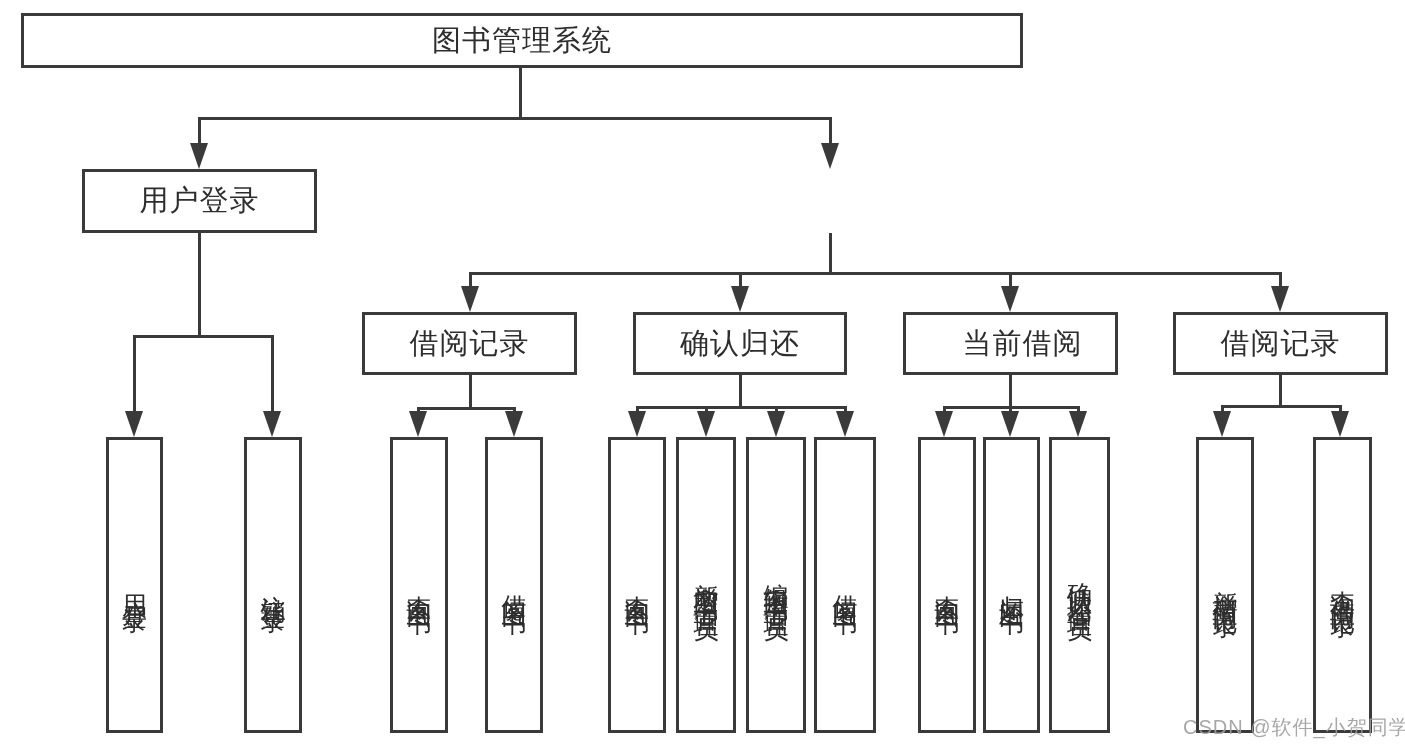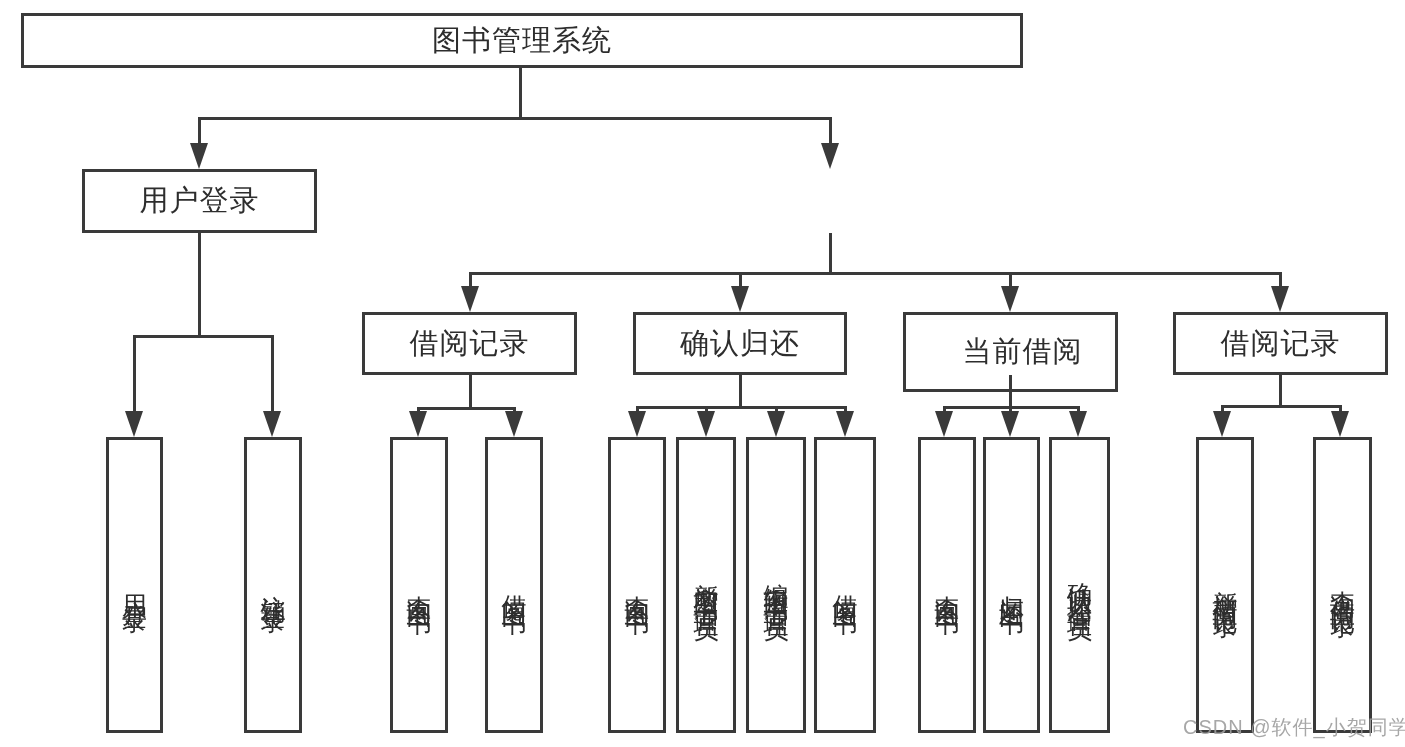--- a/index.html
+++ b/index.html
@@ -73,21 +73,21 @@
   <div class="box" style="left:82px; top:169px; width:235px; height:64px;">
     <span>用户登录</span>
   </div>
 
   <div class="box" style="left:362px; top:312px; width:215px; height:63px;">
     <span>借阅记录</span>
   </div>
   <div class="box" style="left:633px; top:312px; width:214px; height:63px;">
     <span>确认归还</span>
   </div>
-  <div class="box" style="left:903px; top:312px; width:215px; height:80px;padding-left:24px;">
+  <div class="box" style="left:903px; top:312px; width:215px; height:63px;padding-left:24px;">
     <span>当前借阅</span>
   </div>
   <div class="box" style="left:1173px; top:312px; width:215px; height:63px;">
     <span>借阅记录</span>
   </div>
 
   <div class="vbox" style="left:106px; top:437px; width:57px; height:296px;">
     <span class="vtext">用户登录</span>
   </div>
   <div class="vbox" style="left:244px; top:437px; width:58px; height:296px;">

